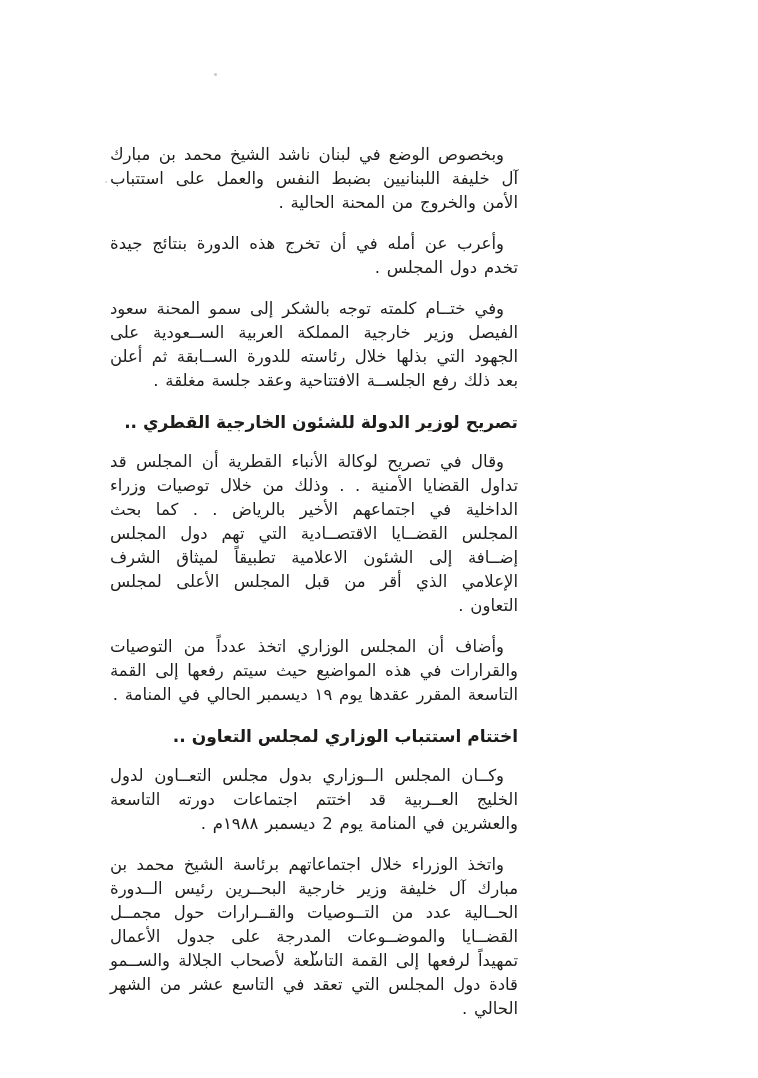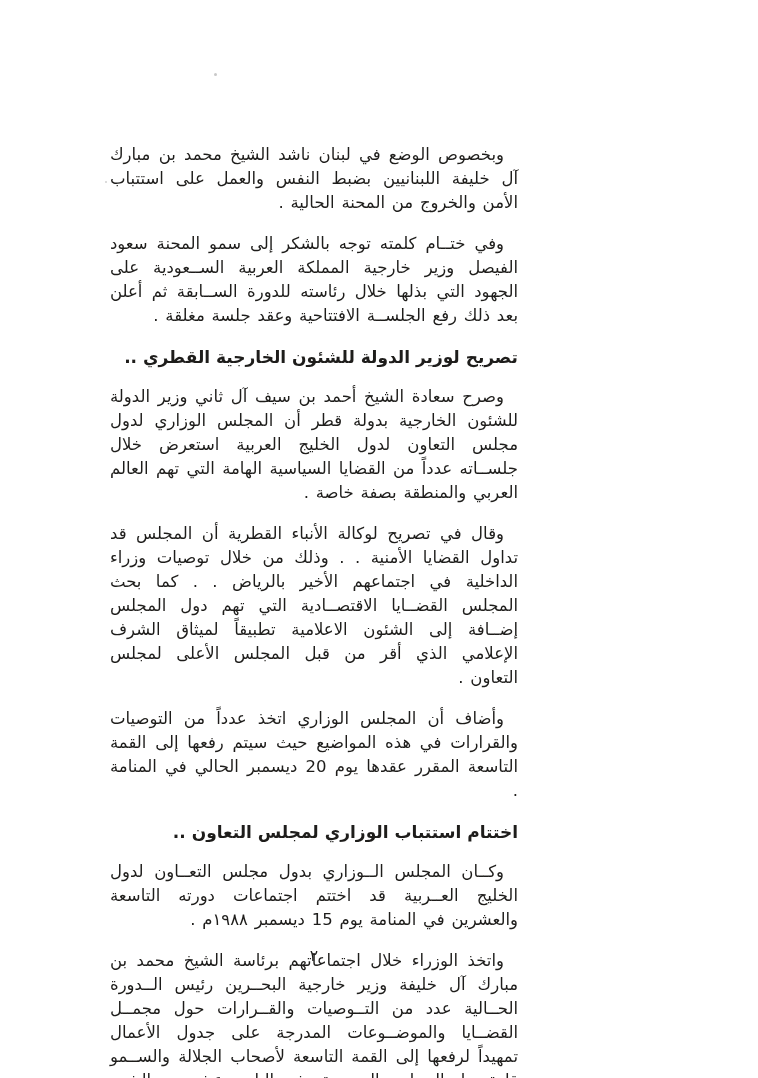--- a/index.html
+++ b/index.html
@@ -60,25 +60,25 @@
 </head>
 <body>
 
 <div class="page">
 
   <div class="speck speck-1"></div>
   <div class="speck speck-2"></div>
 
   <main class="text-column" dir="rtl">
     <p class="para">وبخصوص الوضع في لبنان ناشد الشيخ محمد بن مبارك آل خليفة اللبنانيين بضبط النفس والعمل على استتباب الأمن والخروج من المحنة الحالية .</p>
+    <p class="para">وأعرب عن أمله في أن تخرج هذه الدورة بنتائج جيدة تخدم دول المجلس .</p>
     <p class="para">وفي ختــام كلمته توجه بالشكر إلى سمو المحنة سعود الفيصل وزير خارجية المملكة العربية الســعودية على الجهود التي بذلها خلال رئاسته للدورة الســابقة ثم أعلن بعد ذلك رفع الجلســة الافتتاحية وعقد جلسة مغلقة .</p>
     <h2 class="heading">تصريح لوزير الدولة للشئون الخارجية القطري ..</h2>
-    <p class="para">وصرح سعادة الشيخ أحمد بن سيف آل ثاني وزير الدولة للشئون الخارجية بدولة قطر أن المجلس الوزاري لدول مجلس التعاون لدول الخليج العربية استعرض خلال جلســاته عدداً من القضايا السياسية الهامة التي تهم العالم العربي والمنطقة بصفة خاصة .</p>
     <p class="para">وقال في تصريح لوكالة الأنباء القطرية أن المجلس قد تداول القضايا الأمنية . . وذلك من خلال توصيات وزراء الداخلية في اجتماعهم الأخير بالرياض . . كما بحث المجلس القضــايا الاقتصــادية التي تهم دول المجلس إضــافة إلى الشئون الاعلامية تطبيقاً لميثاق الشرف الإعلامي الذي أقر من قبل المجلس الأعلى لمجلس التعاون .</p>
-    <p class="para">وأضاف أن المجلس الوزاري اتخذ عدداً من التوصيات والقرارات في هذه المواضيع حيث سيتم رفعها إلى القمة التاسعة المقرر عقدها يوم 20 ديسمبر الحالي في المنامة .</p>
+    <p class="para">وأضاف أن المجلس الوزاري اتخذ عدداً من التوصيات والقرارات في هذه المواضيع حيث سيتم رفعها إلى القمة التاسعة المقرر عقدها يوم ١٩ ديسمبر الحالي في المنامة .</p>
     <h2 class="heading">اختتام استتباب الوزاري لمجلس التعاون ..</h2>
-    <p class="para">وكــان المجلس الــوزاري بدول مجلس التعــاون لدول الخليج العــربية قد اختتم اجتماعات دورته التاسعة والعشرين في المنامة يوم 15 ديسمبر ١٩٨٨م .</p>
+    <p class="para">وكــان المجلس الــوزاري بدول مجلس التعــاون لدول الخليج العــربية قد اختتم اجتماعات دورته التاسعة والعشرين في المنامة يوم 2 ديسمبر ١٩٨٨م .</p>
     <p class="para">واتخذ الوزراء خلال اجتماعاتهم برئاسة الشيخ محمد بن مبارك آل خليفة وزير خارجية البحــرين رئيس الــدورة الحــالية عدد من التــوصيات والقــرارات حول مجمــل القضــايا والموضــوعات المدرجة على جدول الأعمال تمهيداً لرفعها إلى القمة التاسعة لأصحاب الجلالة والســمو قادة دول المجلس التي تعقد في التاسع عشر من الشهر الحالي .</p>
   </main>
 
   <div class="page-number">٢</div>
 
 </div>
 
 </body></html>

